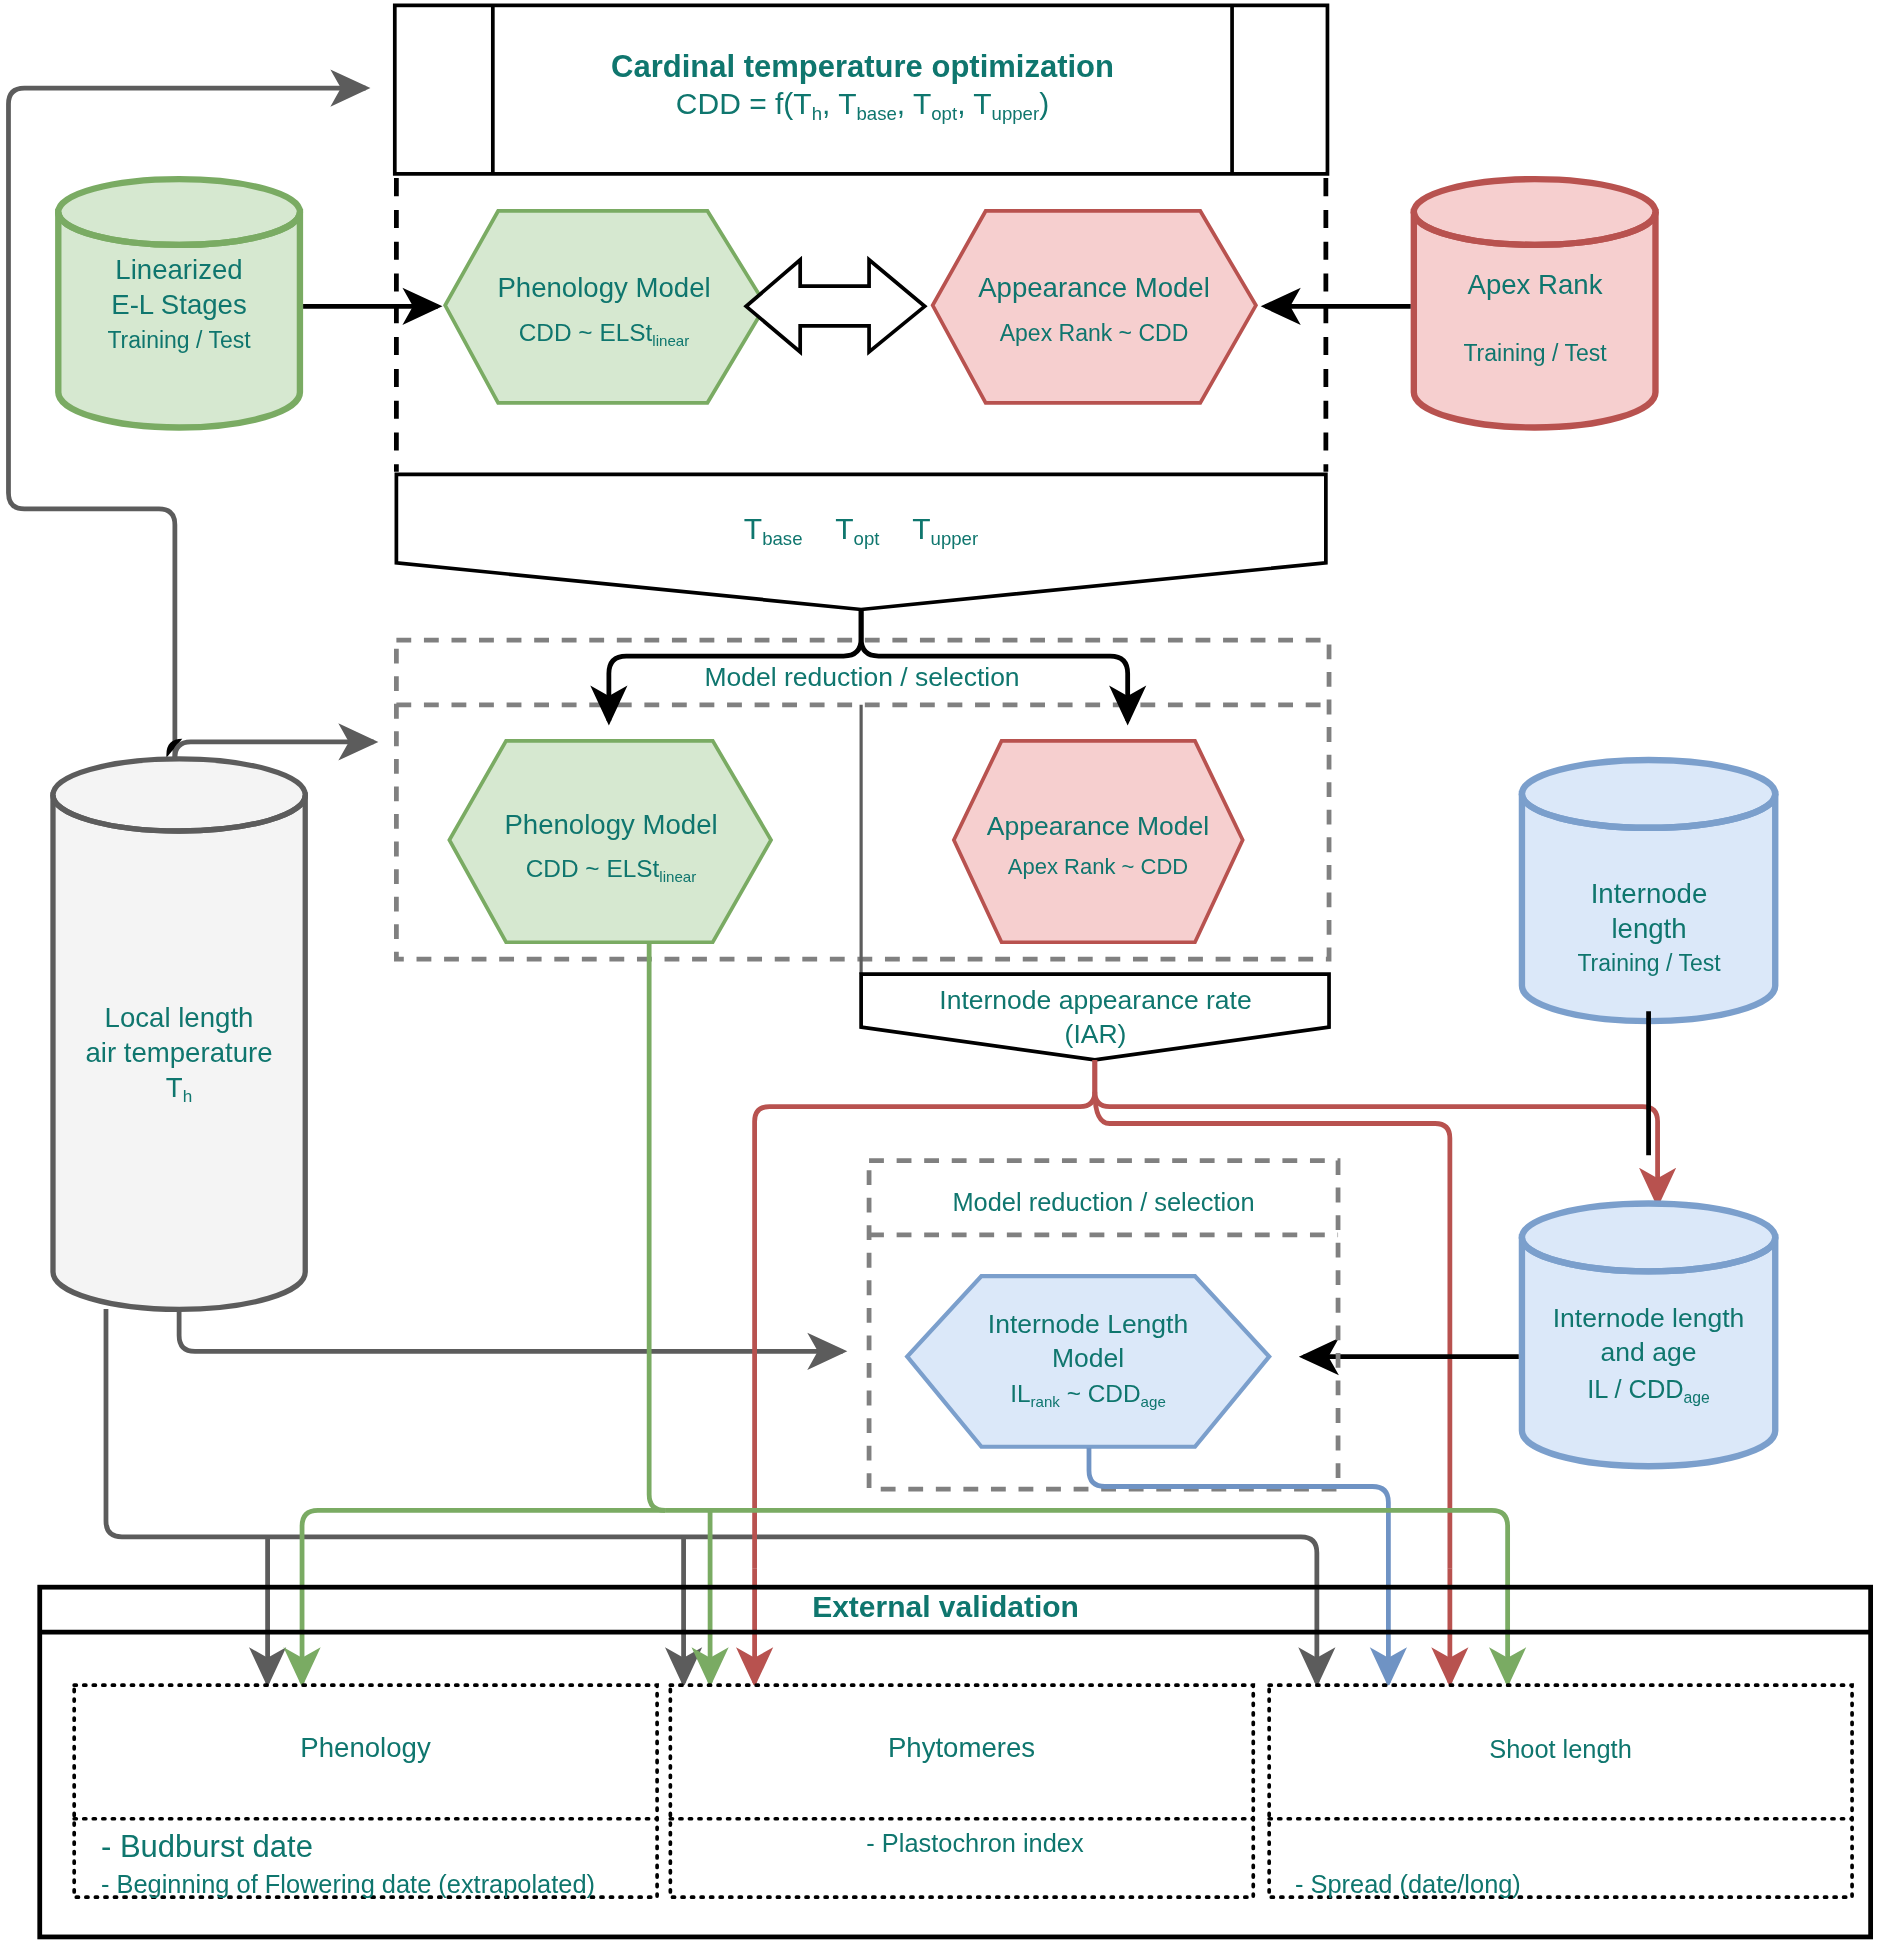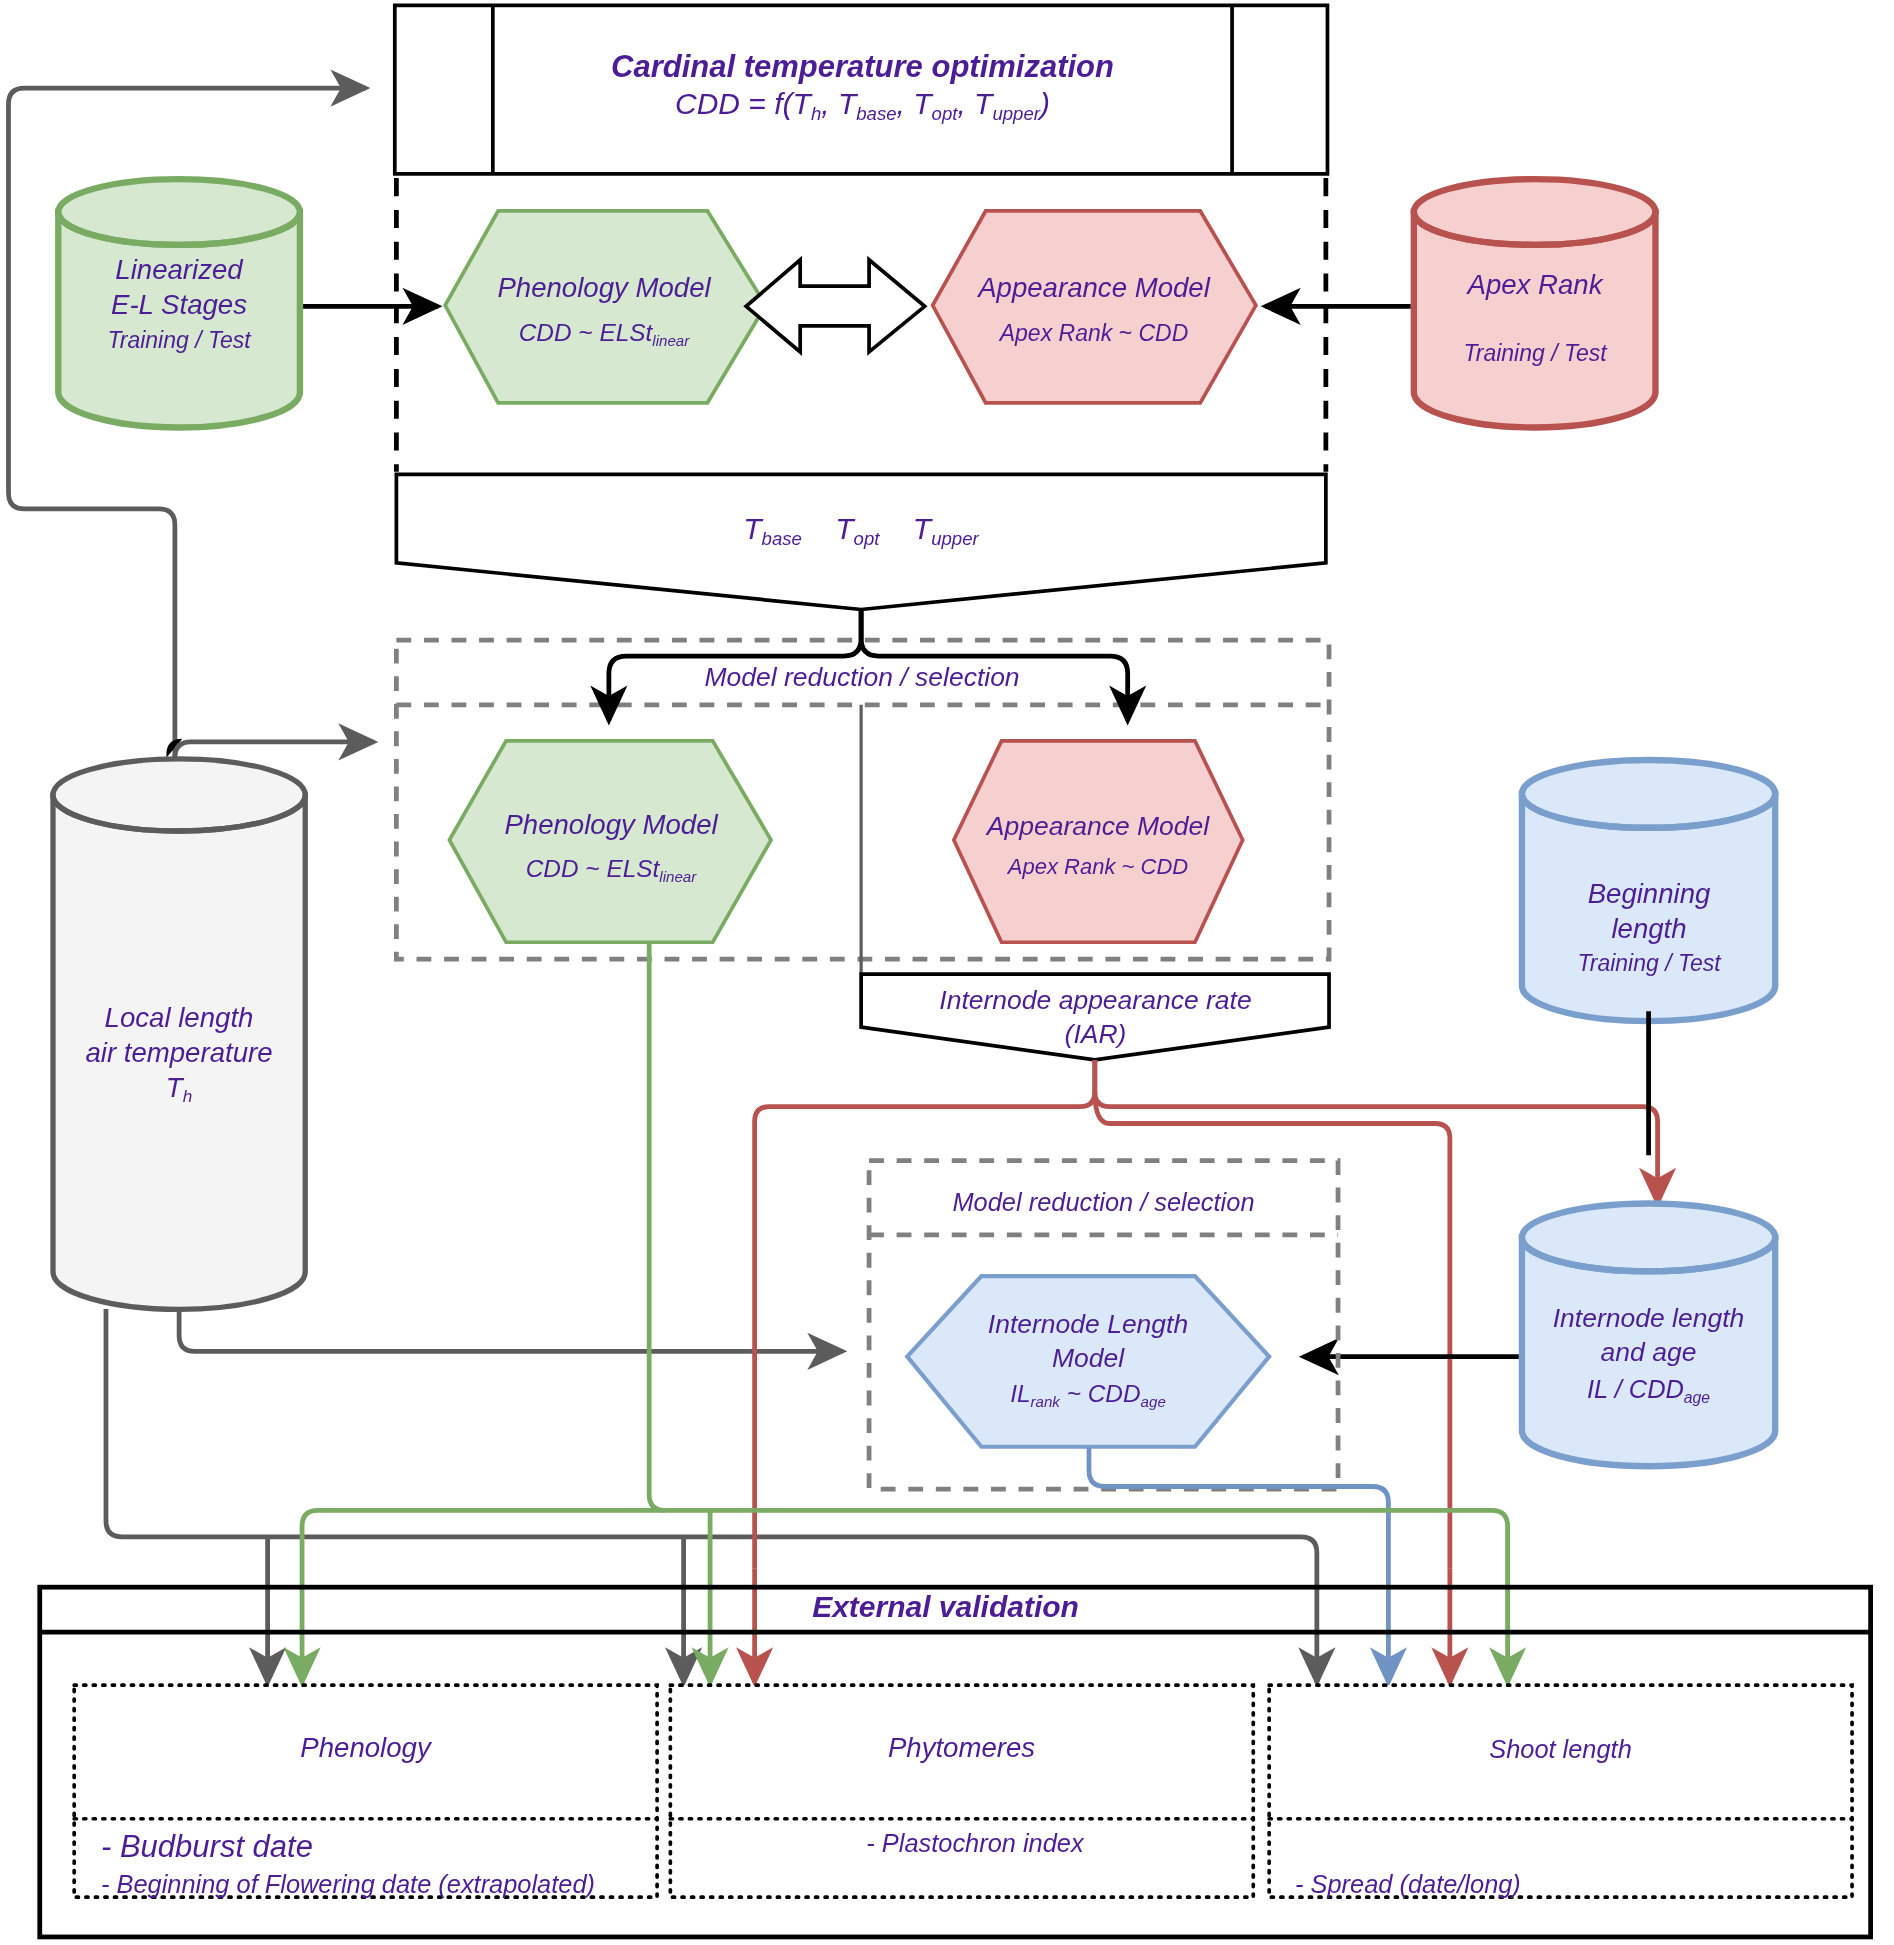--- a/index.html
+++ b/index.html
@@ -1,19 +1,19 @@
 <!DOCTYPE html>
 <html style="font-size:8.5px"><head>
 <meta charset="utf-8">
 <style>
   html,body{margin:0;padding:0;background:#ffffff;}
   body{font-family:"Liberation Sans","DejaVu Sans",sans-serif;}
   #stage{position:relative;width:1895px;height:1946px;background:#fff;overflow:hidden;}
   #svgroot{position:absolute;top:0;left:0;width:1895px;height:1946px;}
-  .lbl{position:absolute;text-align:center;color:#4c1d95;line-height:1.22;font-style:italic;}
+  .lbl{position:absolute;text-align:center;color:#0f766e;line-height:1.22;}
   .b{font-weight:bold;}
   sub{font-size:0.62em;line-height:0;vertical-align:baseline;position:relative;top:0.32em;}
 </style>
 </head>
 <body>
 
 <div id="stage">
 
 <svg id="svgroot" viewBox="0 0 3576 3672">
   <defs>
@@ -219,21 +219,21 @@
 <div class="lbl" style="left:951px;top:810px;width:294px;font-size:26.5px;">Appearance Model</div>
 <div class="lbl" style="left:951px;top:854px;width:294px;font-size:22px;">Apex Rank ~ CDD</div>
 
 <div class="lbl" style="left:863px;top:984px;width:465px;font-size:26.5px;">Internode appearance rate</div>
 <div class="lbl" style="left:863px;top:1018px;width:465px;font-size:26.5px;">(IAR)</div>
 
 <div class="lbl" style="left:52px;top:1001px;width:254px;font-size:27.6px;">Local length</div>
 <div class="lbl" style="left:41px;top:1036px;width:276px;font-size:27.6px;">air temperature</div>
 <div class="lbl" style="left:52px;top:1071px;width:254px;font-size:27.6px;">T<sub>h</sub></div>
 
-<div class="lbl" style="left:1523px;top:877px;width:252px;font-size:27.6px;">Beginning</div>
+<div class="lbl" style="left:1523px;top:877px;width:252px;font-size:27.6px;">Internode</div>
 <div class="lbl" style="left:1523px;top:912px;width:252px;font-size:27.6px;">length</div>
 <div class="lbl" style="left:1523px;top:949px;width:252px;font-size:23px;">Training / Test</div>
 
 <div class="lbl" style="left:1516px;top:1302px;width:265px;font-size:26.5px;">Internode length</div>
 <div class="lbl" style="left:1516px;top:1336px;width:265px;font-size:26.5px;">and age</div>
 <div class="lbl" style="left:1516px;top:1374px;width:265px;font-size:25.4px;">IL / CDD<sub>age</sub></div>
 
 <div class="lbl" style="left:869px;top:1187px;width:469px;font-size:25.4px;">Model reduction / selection</div>
 
 <div class="lbl" style="left:907px;top:1308px;width:362px;font-size:26.5px;">Internode Length</div>

